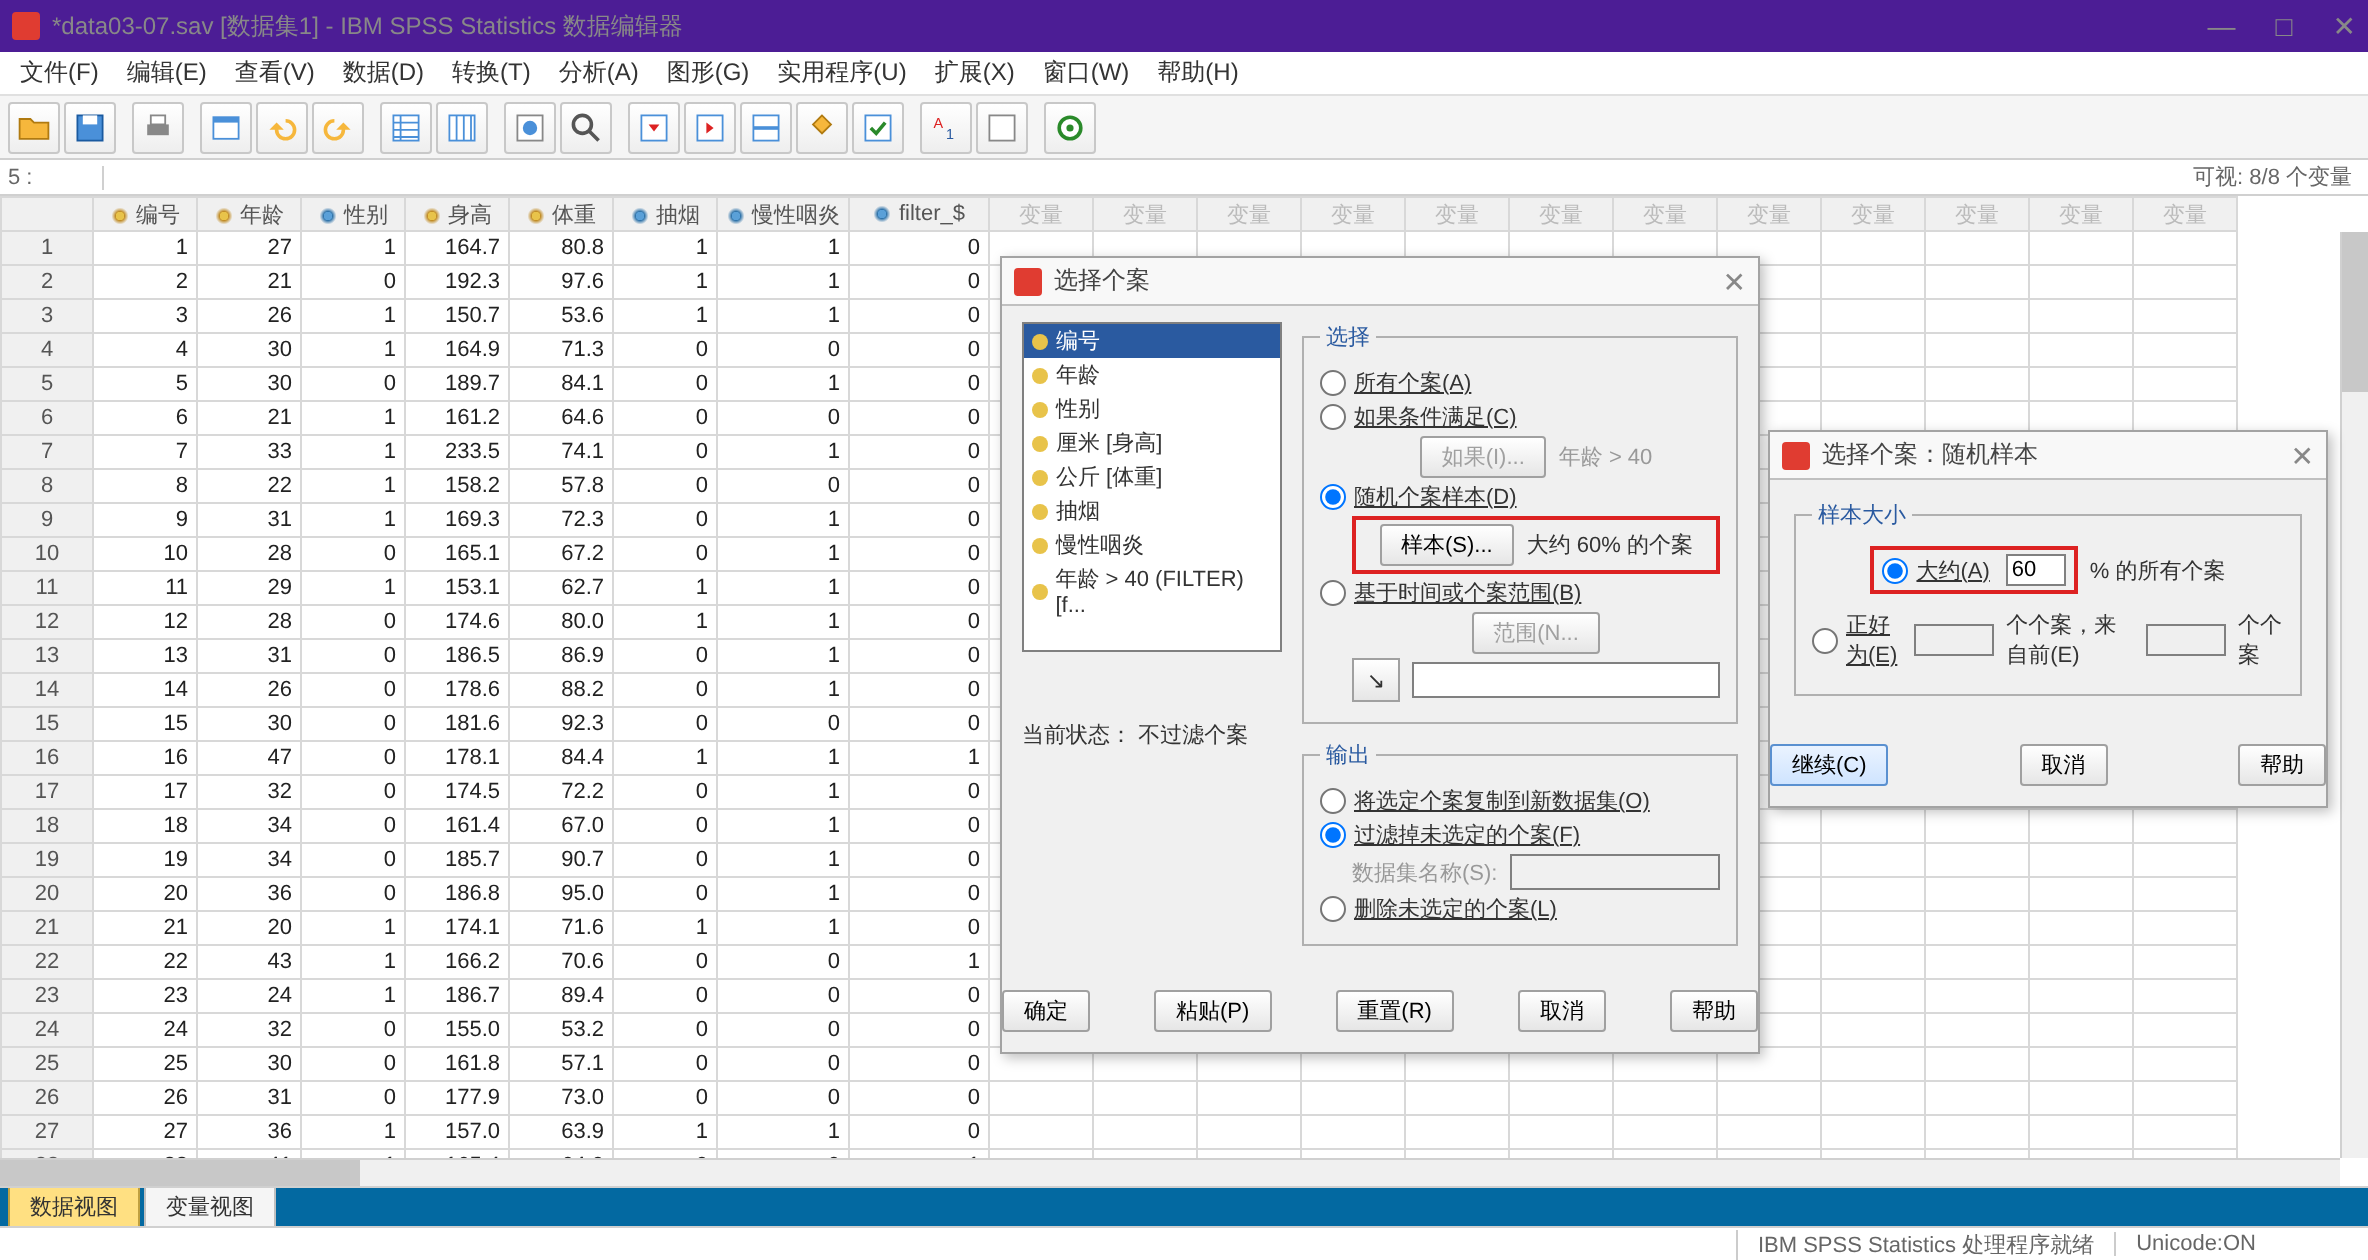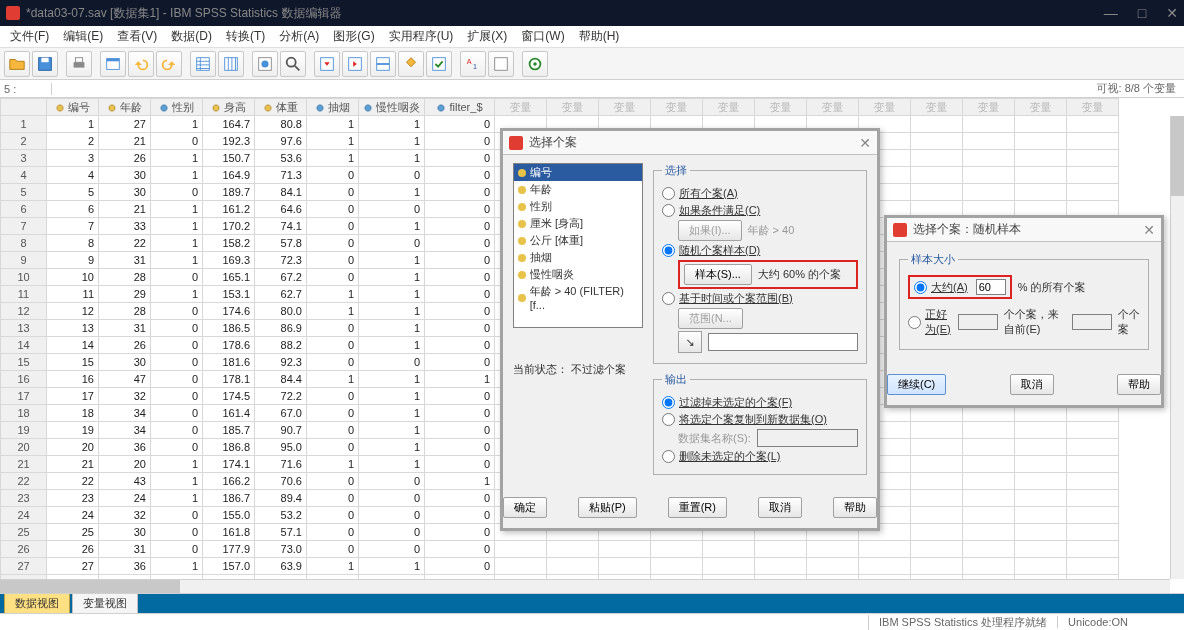--- a/index.html
+++ b/index.html
@@ -1,18 +1,18 @@
 <!DOCTYPE html>
 <html><head>
 <meta charset="utf-8">
 <style>
 * { box-sizing: border-box; margin: 0; padding: 0; font-family: "Microsoft YaHei", "SimSun", Arial, sans-serif; }
 body { background: #fff; width: 1184px; height: 630px; overflow: hidden; position: relative; font-size: 11px; color: #333; }
 
-.titlebar { height: 26px; background: #0f172a; display: flex; align-items: center; padding: 0 6px; border-bottom: 0; }
+.titlebar { height: 26px; background: #4c1d95; display: flex; align-items: center; padding: 0 6px; border-bottom: 0; }
 .titlebar .spss-logo { width: 14px; height: 14px; background: #e03c31; border-radius: 2px; margin-right: 6px; }
 .titlebar .title { color: #888; font-size: 12px; flex: 1; }
 .titlebar .win-controls { display: flex; gap: 20px; color: #888; font-size: 14px; }
 .titlebar .win-controls span { cursor: pointer; }
 
 .menubar { height: 22px; display: flex; align-items: center; padding: 0 4px; gap: 2px; border-bottom: 1px solid #e0e0e0; font-size: 12px; color: #333; }
 .menubar div { padding: 2px 6px; cursor: pointer; }
 
 .toolbar { height: 32px; display: flex; align-items: center; padding: 2px 4px; gap: 2px; border-bottom: 1px solid #d0d0d0; background: #f5f5f5; }
 .toolbar .tbbtn { width: 26px; height: 26px; border: 1px solid #c8c8c8; background: linear-gradient(#fff,#eee); border-radius: 2px; display: flex; align-items: center; justify-content: center; cursor: pointer; }
@@ -42,37 +42,37 @@
 
 .viewtabs { height: 20px; display: flex; align-items: flex-end; padding-left: 4px; background: #0369a1; border-bottom: 1px solid #d0d0d0; }
 .viewtabs .tab { padding: 2px 10px; border: 1px solid #c0a040; border-bottom: none; background: #ffe082; margin-right: 2px; font-size: 11px; cursor: pointer; }
 .viewtabs .tab.inactive { background: #f5f5f5; border-color: #c0c0c0; }
 
 .statusbar { height: 16px; display: flex; align-items: center; font-size: 11px; color: #666; padding: 0 6px; }
 .statusbar .flex { flex: 1; }
 .statusbar .seg { border-left: 1px solid #ccc; padding: 0 10px; }
 
 
-.dialog { position: absolute; background: #f0f0f0; border: 3px solid #a3a3a3; box-shadow: 2px 2px 6px rgba(0,0,0,.25); }
+.dialog { position: absolute; background: #f0f0f0; border: 1px solid #a3a3a3; box-shadow: 2px 2px 6px rgba(0,0,0,.25); }
 .dialog .dlg-title { height: 24px; display: flex; align-items: center; padding: 0 6px; border-bottom: 1px solid #c0c0c0; background: #f8f8f8; }
 .dialog .dlg-title .ico { width: 14px; height: 14px; background: #e03c31; border-radius: 2px; margin-right: 6px; }
 .dialog .dlg-title .t { flex: 1; font-size: 12px; color: #444; }
 .dialog .dlg-title .x { color: #888; cursor: pointer; font-size: 14px; }
 .dialog .body { padding: 8px 10px; display: flex; gap: 10px; }
 .dialog fieldset { border: 1px solid #b0b0b0; padding: 6px 8px 8px 8px; margin-bottom: 8px; }
 .dialog fieldset legend { color: #2a5aa0; font-size: 11px; padding: 0 3px; }
 .dialog .varlist { width: 130px; height: 165px; background: #fff; border: 1px solid #808080; overflow: hidden; }
 .dialog .varlist .item { padding: 1px 4px; font-size: 11px; display: flex; align-items: center; gap: 4px; }
 .dialog .varlist .item.sel { background: #2a5aa0; color: #fff; }
 .dialog .varlist .item .dot { width:8px; height:8px; border-radius:50%; background:#e8c34a; }
 .dialog label { font-size: 11px; display: flex; align-items: center; gap: 4px; margin: 2px 0; text-decoration: underline; }
 .dialog input[type=radio] { margin:0; }
 .dialog .btn { background: linear-gradient(#fff,#e6e6e6); border: 1px solid #a0a0a0; border-radius: 2px; padding: 2px 10px; font-size: 11px; cursor: pointer; }
 .dialog .btn:disabled, .dialog .btn.disabled { color: #a0a0a0; }
-.dialog .row { display: flex; align-items: center; gap: 6px; margin: 2px 0; }
+.dialog .row { display: flex; align-items: center; gap: 6px; margin: 2px 0; justify-content: center; }
 .dialog .right-col { width: 232px; }
 .dialog .dlg-buttons { display: flex; justify-content: space-between; gap: 8px; padding: 6px 0 10px; }
 .dialog .textline { height: 18px; border: 1px solid #808080; background:#fff; flex:1; }
 .dialog .arrow-btn { width:24px; height:22px; border:1px solid #a0a0a0; background:linear-gradient(#fff,#e6e6e6); display:flex; align-items:center; justify-content:center; }
 
 .redbox { border: 2px solid #d22; padding: 2px 4px; }
 .dialog input[type=text] { border:1px solid #808080; font-size:11px; padding:1px 2px; }
 
 </style>
 </head>
@@ -383,21 +383,21 @@
           <td></td>
           <td></td>
           <td></td>
           <td></td>
         </tr>
         <tr>
           <td class="rownum">7</td>
           <td>7</td>
           <td>33</td>
           <td>1</td>
-          <td>170.2</td>
+          <td>233.5</td>
           <td>74.1</td>
           <td>0</td>
           <td>1</td>
           <td>0</td>
           <td></td>
           <td></td>
           <td></td>
           <td></td>
           <td></td>
           <td></td>
@@ -991,26 +991,26 @@
           <button class="btn disabled">范围(N...</button>
         </div>
         <div class="row" style="margin-left:16px;">
           <div class="arrow-btn">↘</div>
           <div class="textline"></div>
         </div>
       </fieldset>
       <fieldset>
         <legend>输出</legend>
         <label>
+            <input type="radio" name="out" style=""> 
+            <span>将选定个案复制到新数据集(O)</span>
+          </label>
+        <label>
             <input type="radio" name="out" checked="" style=""> 
             <span>过滤掉未选定的个案(F)</span>
-          </label>
-        <label>
-            <input type="radio" name="out" style=""> 
-            <span>将选定个案复制到新数据集(O)</span>
           </label>
         <div class="row" style="margin-left:16px;">
           <span style="color:#999">数据集名称(S):</span>
           <div class="textline" style="background:#f0f0f0"></div>
         </div>
         <label>
             <input type="radio" name="out" style=""> 
             <span>删除未选定的个案(L)</span>
           </label>
       </fieldset>

